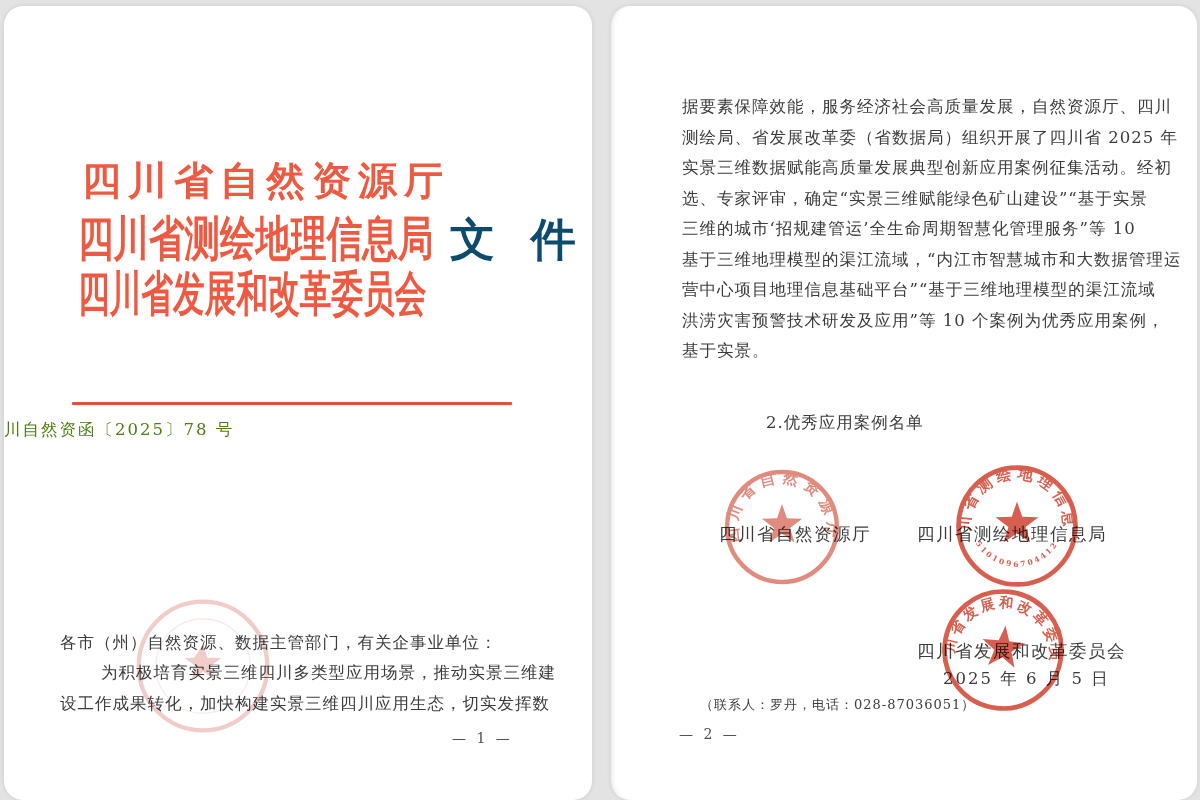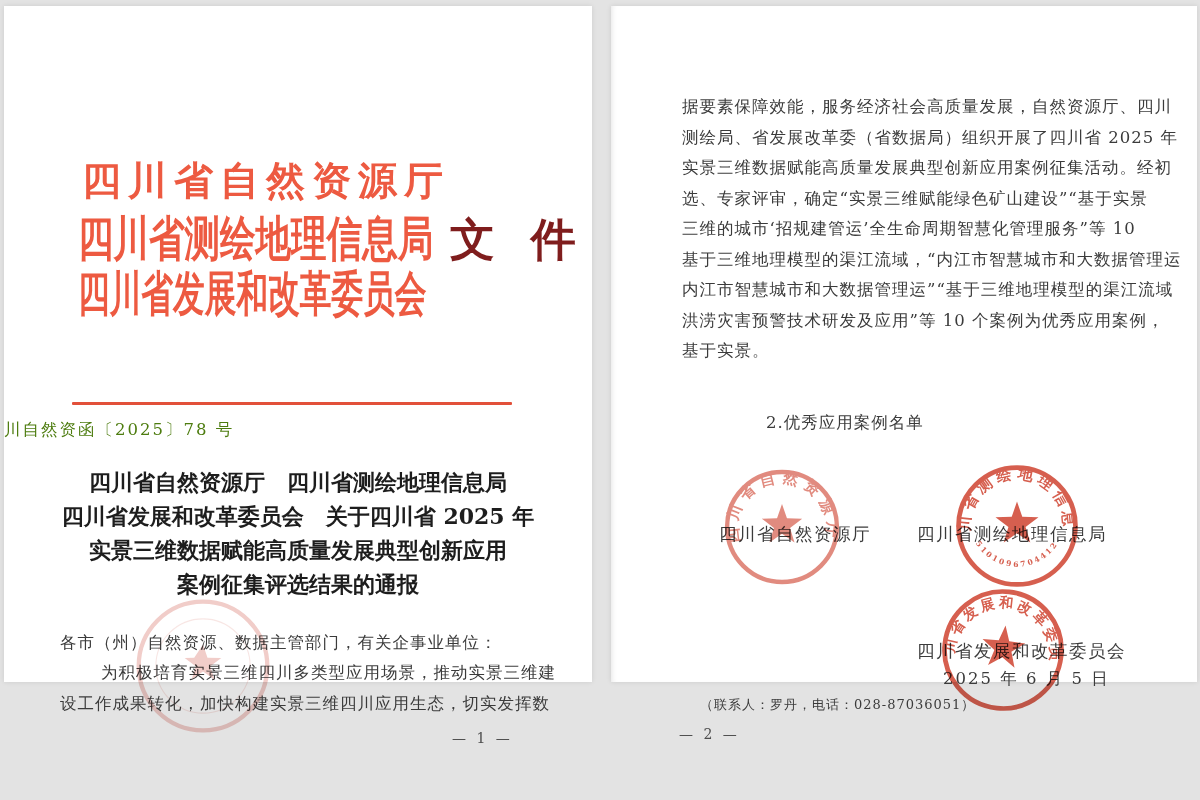--- a/index.html
+++ b/index.html
@@ -2,33 +2,34 @@
 <html><head>
 <meta charset="utf-8">
 <style>
   html,body{margin:0;padding:0;}
   body{
     width:1200px;height:800px;position:relative;overflow:hidden;
     background:#e3e3e3;
     font-family:"DejaVu Serif","Liberation Serif",serif;
   }
   .page{
-    position:absolute;top:6px;height:676px;background:#ffffff;
+    position:absolute;top:6px;height:794px;background:#ffffff;
     box-shadow:0 0 5px rgba(0,0,0,0.10);
+    border-radius:19px;
   }
   #page1{left:4px;width:588px;}
   #page2{left:611px;width:586px;box-shadow:inset 5px 0 7px -6px rgba(0,0,0,0.18),0 0 5px rgba(0,0,0,0.10);}
   .abs{position:absolute;}
 
   
   .red-line{color:#ed5a41;font-weight:700;white-space:nowrap;transform-origin:left top;}
   .hl1{left:78px;top:148px;font-size:39px;letter-spacing:7px;}
   .hl2{left:74px;top:201px;font-size:48px;transform:scaleX(0.74);}
   .hl3{left:74px;top:256px;font-size:48px;transform:scaleX(0.66);}
-  .wenjian{left:446px;top:204px;font-size:45px;letter-spacing:10px;color:#7f1d1d;font-weight:700;white-space:nowrap;}
+  .wenjian{left:446px;top:204px;font-size:45px;letter-spacing:10px;color:#0c4a6e;font-weight:700;white-space:nowrap;}
 
   .doc-number{left:0;top:367px;width:100%;text-align:left;font-size:16.5px;color:#4d7c0f;letter-spacing:2px;margin-top:46px;}
   .red-rule{left:68px;top:396px;width:440px;height:3px;background:#e2503a;border-radius:1px;}
 
   .title-block{left:30px;top:459px;width:528px;text-align:center;
     font-size:22px;font-weight:700;color:#1d1d1d;line-height:34px;letter-spacing:0px;white-space:pre-wrap;}
 
   .body-text{font-size:16.5px;color:#3b3b3b;letter-spacing:1px;line-height:30.5px;white-space:nowrap;}
   .p1-salutation{left:56px;top:622px;}
   .p1-body{left:56px;top:652px;width:496px;}
@@ -64,24 +65,20 @@
 
   <div class="abs red-line hl1">四川省自然资源厅</div>
   <div class="abs red-line hl2">四川省测绘地理信息局</div>
   <div class="abs red-line hl3">四川省发展和改革委员会</div>
   <div class="abs wenjian">文 件</div>
 
   <div class="abs doc-number">川自然资函〔2025〕78 号</div>
 
   <div class="abs red-rule"></div>
 
-  <div class="abs title-block">四川省自然资源厅　四川省测绘地理信息局
-四川省发展和改革委员会　关于四川省 2025 年
-实景三维数据赋能高质量发展典型创新应用
-案例征集评选结果的通报</div>
 
   <div class="abs body-text p1-salutation">各市（州）自然资源、数据主管部门，有关企事业单位：</div>
 
   <div class="abs p1-body">
     <div class="body-text indent">为积极培育实景三维四川多类型应用场景，推动实景三维建</div>
     <div class="body-text">设工作成果转化，加快构建实景三维四川应用生态，切实发挥数</div>
   </div>
 
   <svg class="abs faint-stamp" width="150" height="150" viewBox="0 0 140 140">
     <circle cx="70" cy="70" r="60" fill="none" stroke="#d0574a" stroke-width="4"></circle>
@@ -94,21 +91,21 @@
 
 <div class="page" id="page2">
 
   <div class="abs p2-body">
     <div class="body-text">据要素保障效能，服务经济社会高质量发展，自然资源厅、四川</div>
     <div class="body-text">测绘局、省发展改革委（省数据局）组织开展了四川省 2025 年</div>
     <div class="body-text">实景三维数据赋能高质量发展典型创新应用案例征集活动。经初</div>
     <div class="body-text">选、专家评审，确定“实景三维赋能绿色矿山建设”“基于实景</div>
     <div class="body-text">三维的城市‘招规建管运’全生命周期智慧化管理服务”等 10</div>
     <div class="body-text">基于三维地理模型的渠江流域，“内江市智慧城市和大数据管理运</div>
-    <div class="body-text">内江市智慧城市和大数据管理运”“基于三维地理模型的渠江流域</div>
+    <div class="body-text">营中心项目地理信息基础平台”“基于三维地理模型的渠江流域</div>
     <div class="body-text">洪涝灾害预警技术研发及应用”等 10 个案例为优秀应用案例，</div>
     <div class="body-text">基于实景。</div>
   </div>
 
   <div class="abs body-text attach2">2.优秀应用案例名单</div>
 
   <div class="abs org-label org1">四川省自然资源厅</div>
   <div class="abs org-label org2">四川省测绘地理信息局</div>
   <div class="abs org-label org3">四川省发展和改革委员会</div>
 

